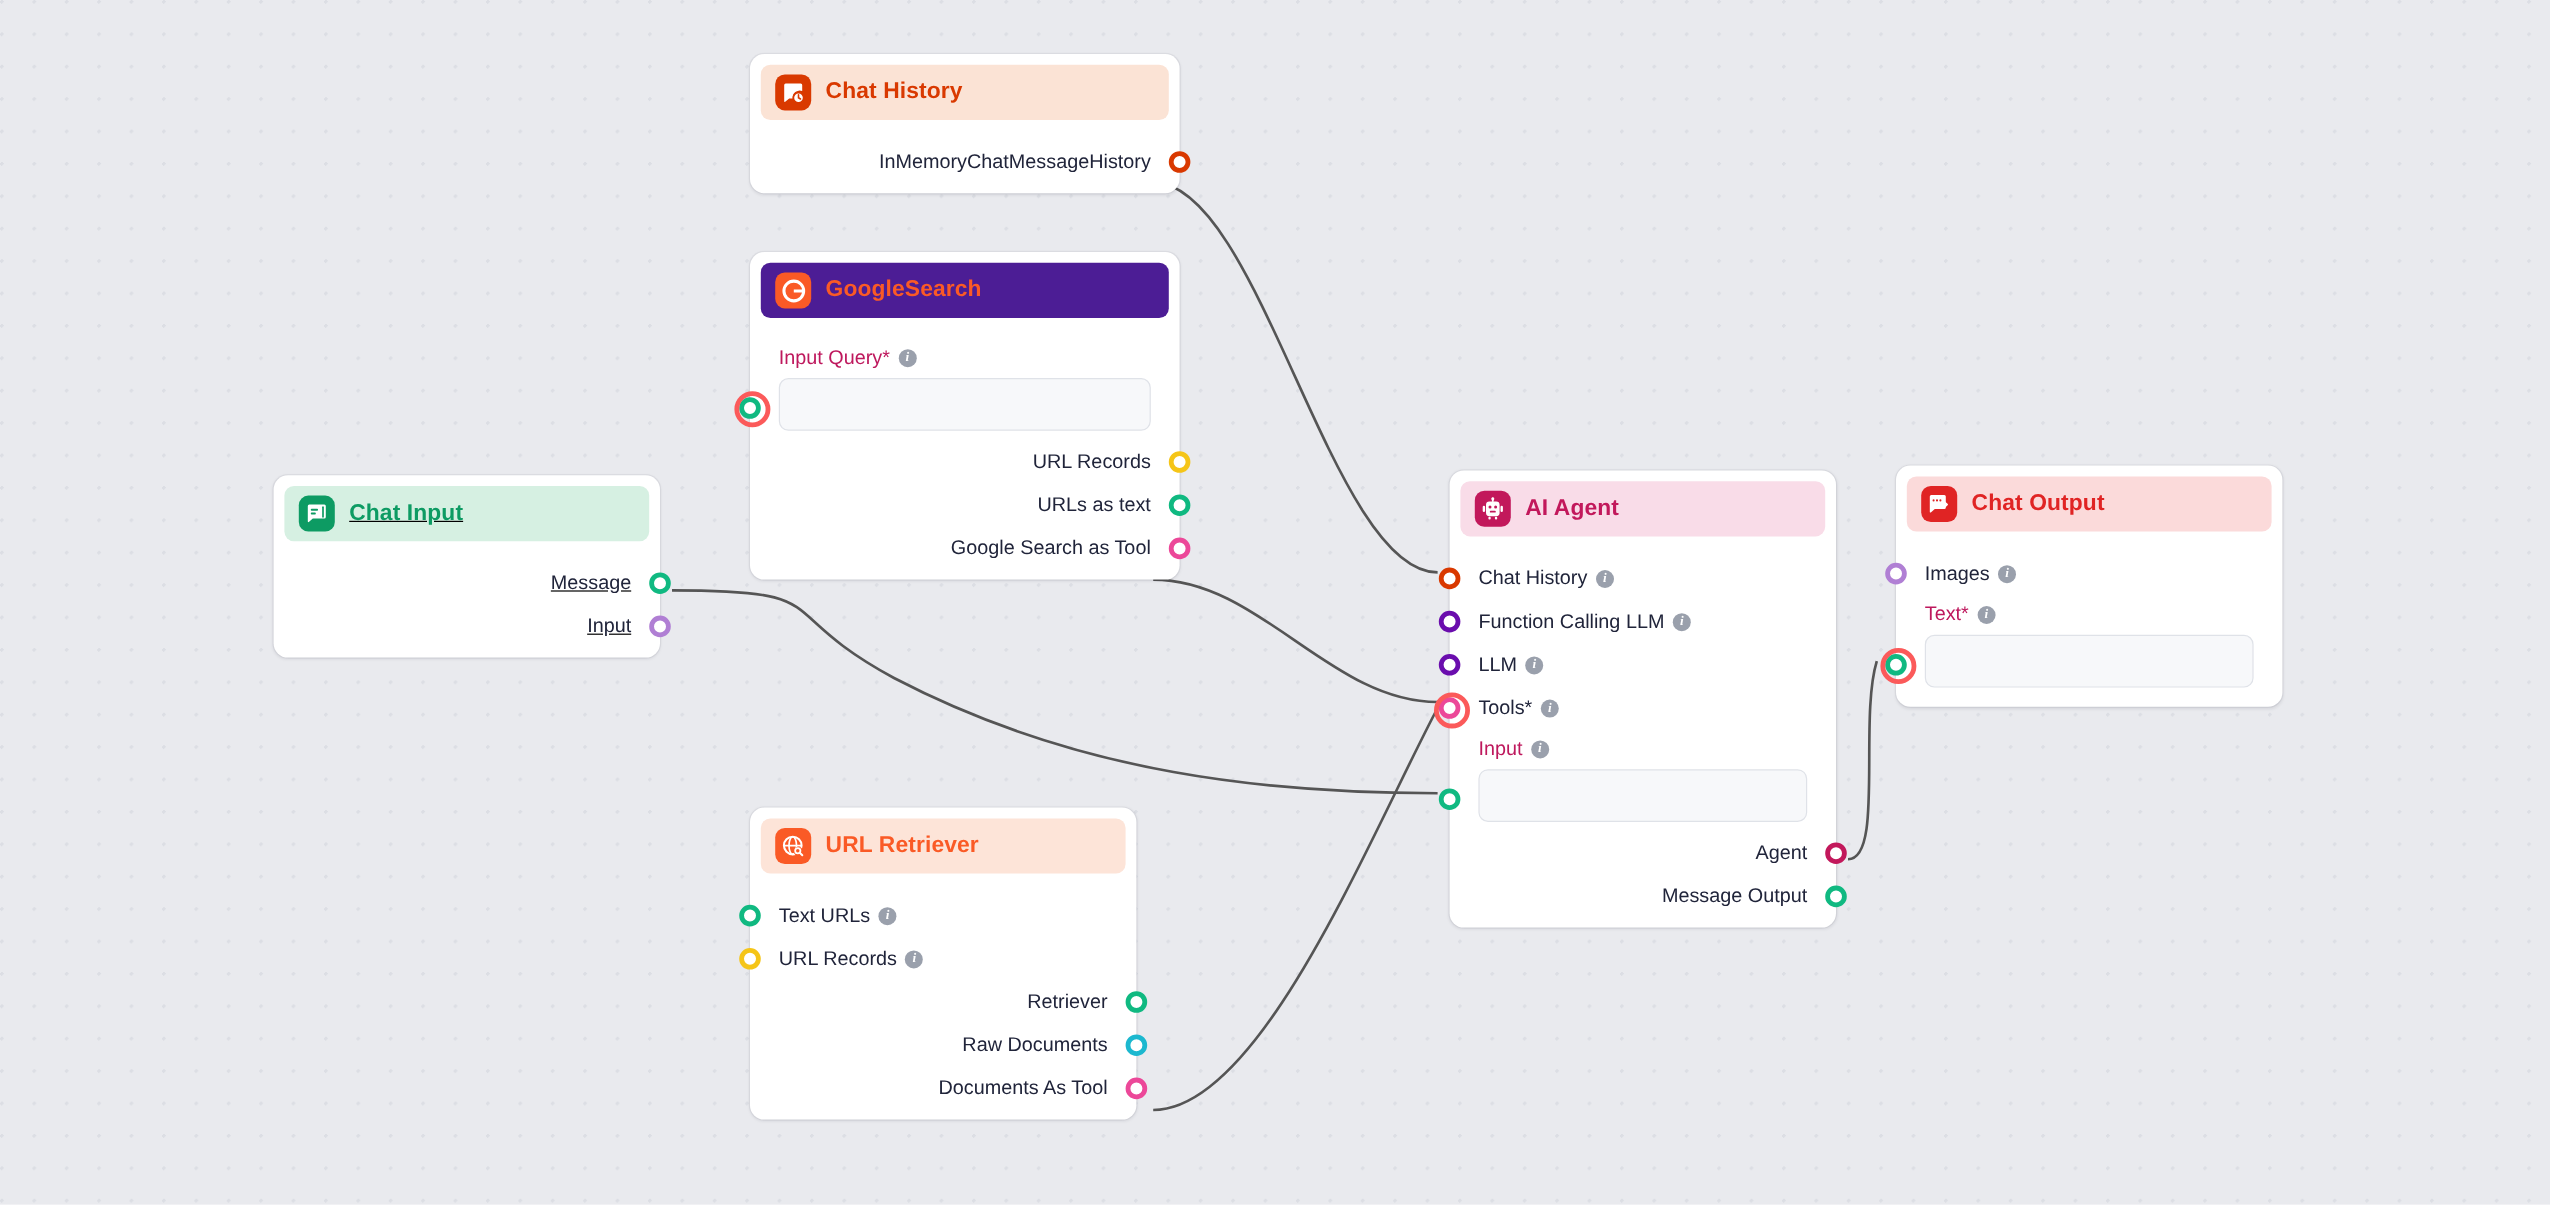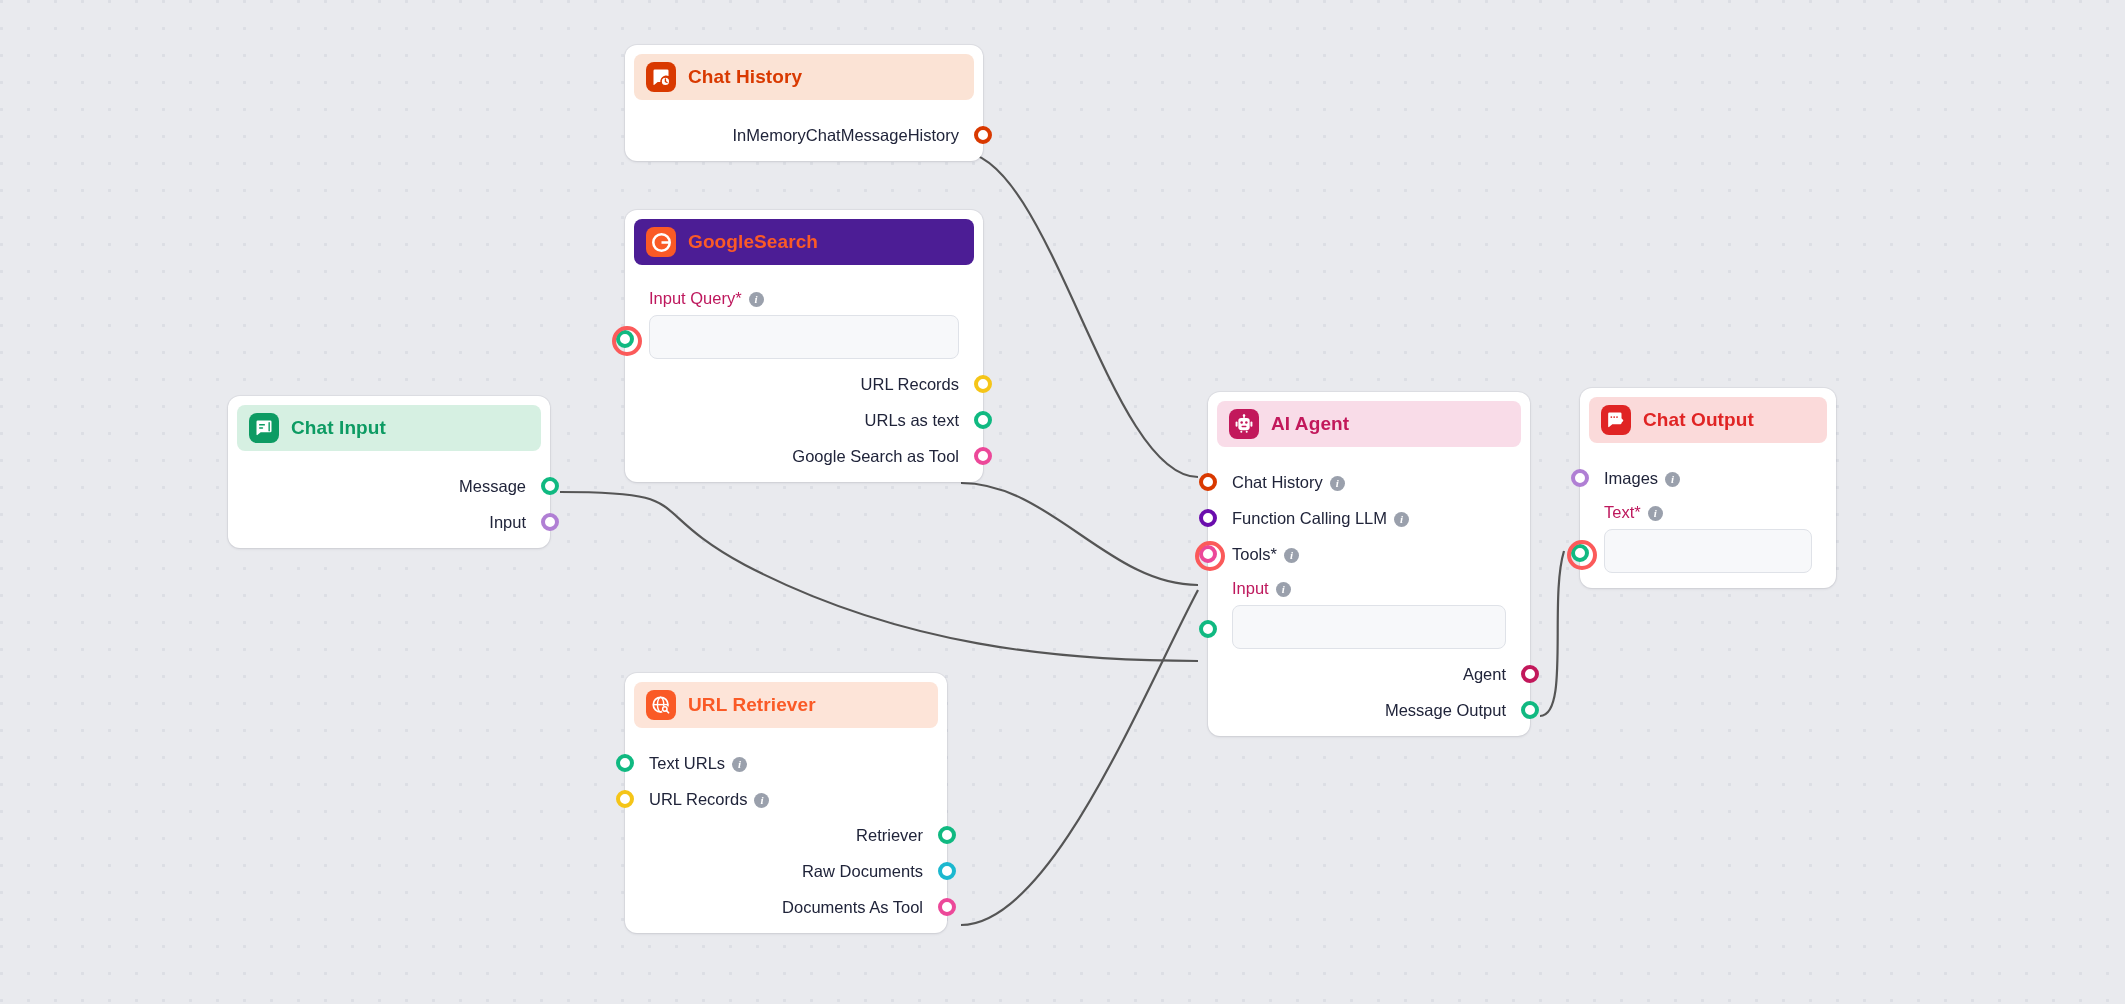--- a/index.html
+++ b/index.html
@@ -170,21 +170,21 @@
           <div class="row out">
             <span class="row-label">URLs as text</span>
             <div class="port right" style="border-color: rgb(16, 185, 129);"></div>
           </div>
           <div class="row out">
             <span class="row-label">Google Search as Tool</span>
             <div class="port right" style="border-color: rgb(236, 72, 153);"></div>
           </div>
         </div>
       </div>
-      <div class="node" style="left: 228px; top: 396px; width: 322px;">
+      <div class="node" style="left: 228px; top: 396px; width: 322px; text-decoration: underline;">
         <div class="node-header" style="background: rgb(214, 240, 226);">
           <div class="node-icon" style="background: rgb(13, 155, 99);">
             <svg width="20" height="20" viewBox="0 0 24 24" fill="#fff">
               <path d="M3 4.5A1.5 1.5 0 0 1 4.5 3h15A1.5 1.5 0 0 1 21 4.5v11a1.5 1.5 0 0 1-1.5 1.5H8l-4 3.4a.6.6 0 0 1-1-.46V4.5z"></path>
               <rect x="6" y="7.2" width="7.2" height="1.9" rx=".8" fill="#0d9b63"></rect>
               <rect x="6" y="11" width="5" height="1.9" rx=".8" fill="#0d9b63"></rect>
               <path d="M18.2 5.6v9.6" stroke="#0d9b63" stroke-width="1.7" stroke-linecap="round"></path>
             </svg>
           </div>
           <div class="node-title" style="color: rgb(13, 155, 99);">Chat Input</div>
@@ -261,38 +261,42 @@
           <div class="spacer"></div>
           <div class="row in">
             <div class="port left" style="border-color: rgb(217, 57, 0);"></div>
             <span><span class="row-label">Chat History</span><span class="info-icon">i</span></span>
           </div>
           <div class="row in">
             <div class="port left" style="border-color: rgb(106, 13, 173);"></div>
             <span><span class="row-label">Function Calling LLM</span><span class="info-icon">i</span></span>
           </div>
           <div class="row in">
+            <div class="port left" style="border-color: rgb(106, 13, 173);"></div>
+            <span><span class="row-label">LLM</span><span class="info-icon">i</span></span>
+          </div>
+          <div class="row in">
             <div class="port left req" style="border-color: rgb(236, 72, 153);"></div>
             <span><span class="row-label">Tools*</span><span class="info-icon">i</span></span>
           </div>
           <div class="field-block">
             <div class="field-label-row"><span class="field-label">Input</span><span class="info-icon">i</span></div>
             <div style="position: relative;"><textarea class="text-area" style=""></textarea><div class="port field-port" style="border-color: rgb(16, 185, 129); top: 50%; left: -33px;"></div></div>
           </div>
           <div class="row out">
             <span class="row-label">Agent</span>
             <div class="port right" style="border-color: rgb(194, 24, 91);"></div>
           </div>
           <div class="row out">
             <span class="row-label">Message Output</span>
             <div class="port right" style="border-color: rgb(16, 185, 129);"></div>
           </div>
         </div>
       </div>
-      <div class="node" style="left: 1580px; top: 388px; width: 256px;">
+      <div class="node" style="left: 1580px; top: 388px; width: 322px;">
         <div class="node-header" style="background: rgb(251, 218, 218);">
           <div class="node-icon" style="background: rgb(224, 36, 36);">
             <svg width="20" height="20" viewBox="0 0 24 24" fill="#fff">
               <path d="M2.6 4.5A1.5 1.5 0 0 1 4.1 3h13A1.5 1.5 0 0 1 18.6 4.5v11a1.5 1.5 0 0 1-1.5 1.5H7.6l-4 3.4a.6.6 0 0 1-1-.46V4.5z"></path>
               <circle cx="6.4" cy="8.4" r="1.05" fill="#e02424"></circle>
               <circle cx="9.8" cy="8.4" r="1.05" fill="#e02424"></circle>
               <circle cx="13.2" cy="8.4" r="1.05" fill="#e02424"></circle>
               <path d="M11.4 12.6h7.9m-2.5-2.6 2.9 2.6-2.9 2.7" stroke="#fff" stroke-width="2.1" fill="none" stroke-linecap="round" stroke-linejoin="round"></path>
             </svg>
           </div>

